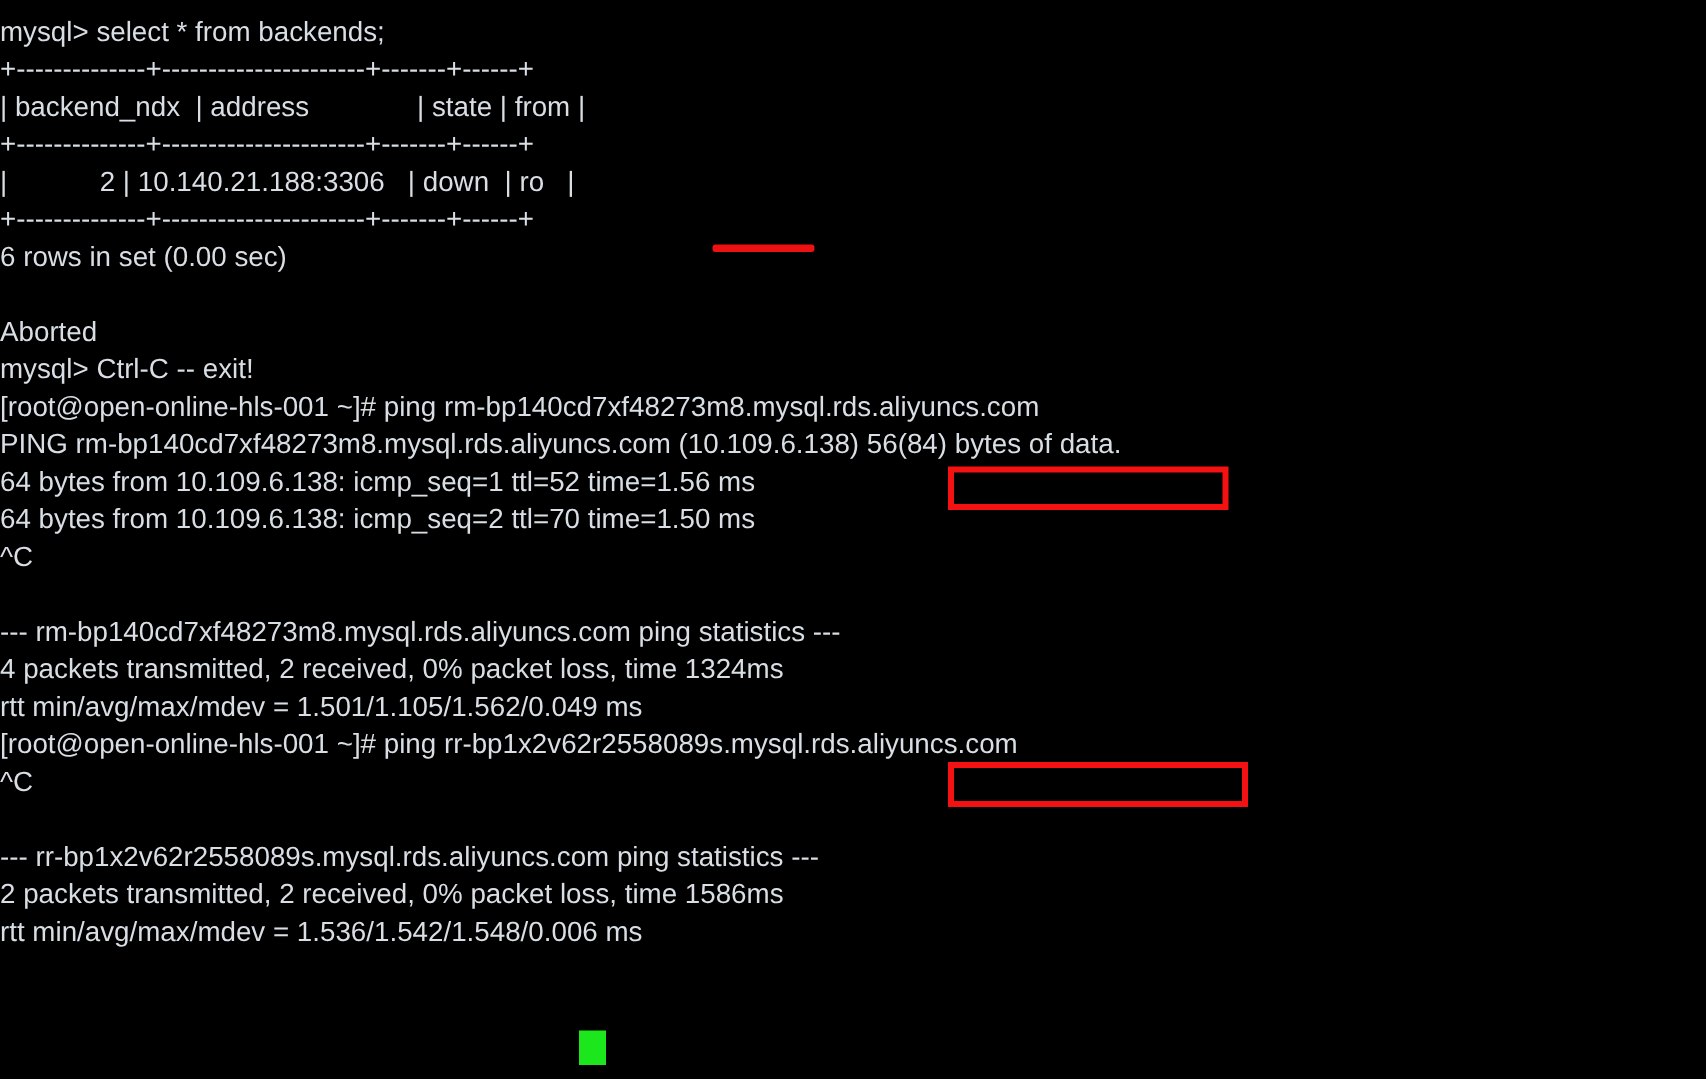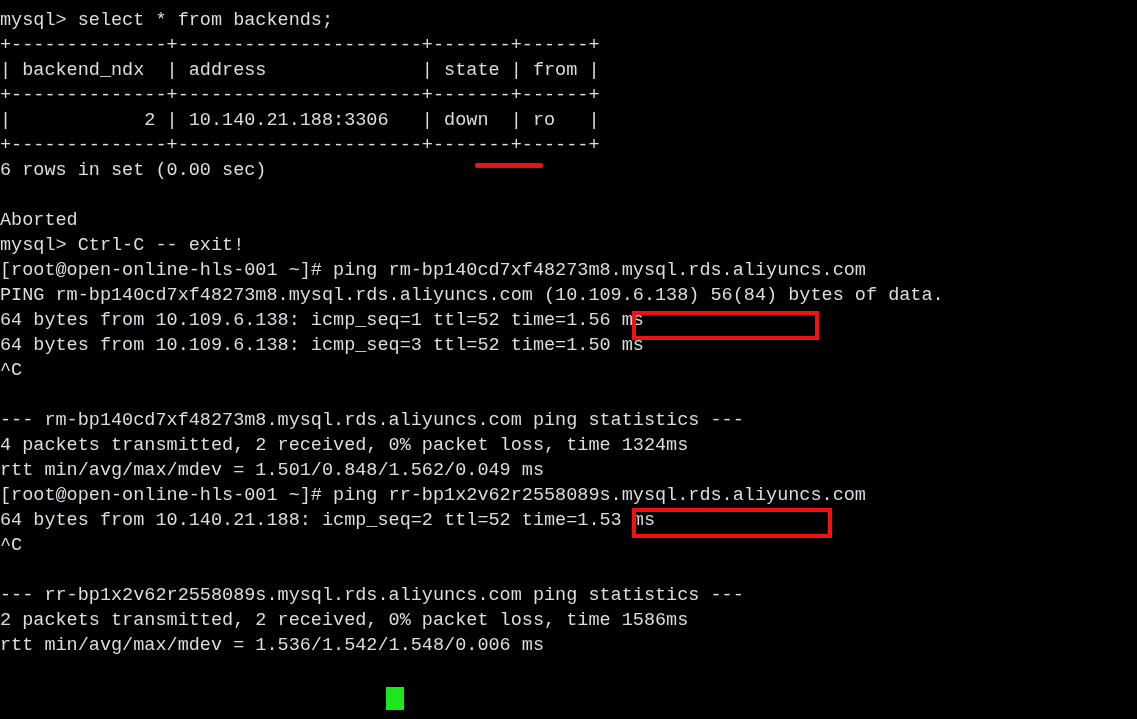--- a/index.html
+++ b/index.html
@@ -22,21 +22,21 @@
   }
   #screen {
     position: absolute;
     left: 0;
     top: 8px;
     width: 1137px;
   }
   .line {
     height: 25px;
     white-space: pre;
-    font-family: Liberation Mono, monospace;
+    font-family: Liberation Sans, sans-serif;
     font-size: 18.5px;
     line-height: 25px;
     color: #d8dee4;
   }
   .line.blank {
     color: transparent;
   }
   
   .annot-box {
     position: absolute;
@@ -71,31 +71,30 @@
     <div class="line">6 rows in set (0.00 sec)</div>
 
     <div class="line blank"></div>
 
     <div class="line">Aborted</div>
     <div class="line">mysql&gt; Ctrl-C -- exit!</div>
 
     <div class="line">[root@open-online-hls-001 ~]# ping rm-bp140cd7xf48273m8.mysql.rds.aliyuncs.com</div>
     <div class="line">PING rm-bp140cd7xf48273m8.mysql.rds.aliyuncs.com (10.109.6.138) 56(84) bytes of data.</div>
     <div class="line">64 bytes from 10.109.6.138: icmp_seq=1 ttl=52 time=1.56 ms</div>
-    <div class="line">64 bytes from 10.109.6.138: icmp_seq=3 ttl=52 time=1.50 ms</div>
+    <div class="line">64 bytes from 10.109.6.138: icmp_seq=2 ttl=70 time=1.50 ms</div>
     <div class="line">^C</div>
 
     <div class="line blank"></div>
 
     <div class="line">--- rm-bp140cd7xf48273m8.mysql.rds.aliyuncs.com ping statistics ---</div>
     <div class="line">4 packets transmitted, 2 received, 0% packet loss, time 1324ms</div>
-    <div class="line">rtt min/avg/max/mdev = 1.501/0.848/1.562/0.049 ms</div>
+    <div class="line">rtt min/avg/max/mdev = 1.501/1.105/1.562/0.049 ms</div>
 
     <div class="line">[root@open-online-hls-001 ~]# ping rr-bp1x2v62r2558089s.mysql.rds.aliyuncs.com</div>
-    <div class="line">64 bytes from 10.140.21.188: icmp_seq=2 ttl=52 time=1.53 ms</div>
     <div class="line">^C</div>
 
     <div class="line blank"></div>
 
     <div class="line">--- rr-bp1x2v62r2558089s.mysql.rds.aliyuncs.com ping statistics ---</div>
     <div class="line">2 packets transmitted, 2 received, 0% packet loss, time 1586ms</div>
     <div class="line">rtt min/avg/max/mdev = 1.536/1.542/1.548/0.006 ms</div>
 
   </div>
 

